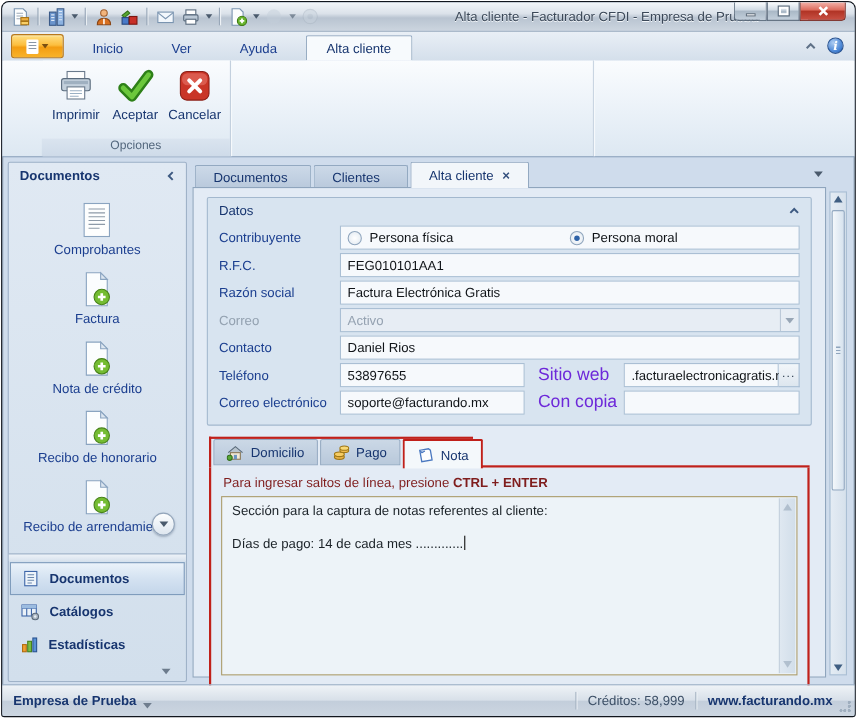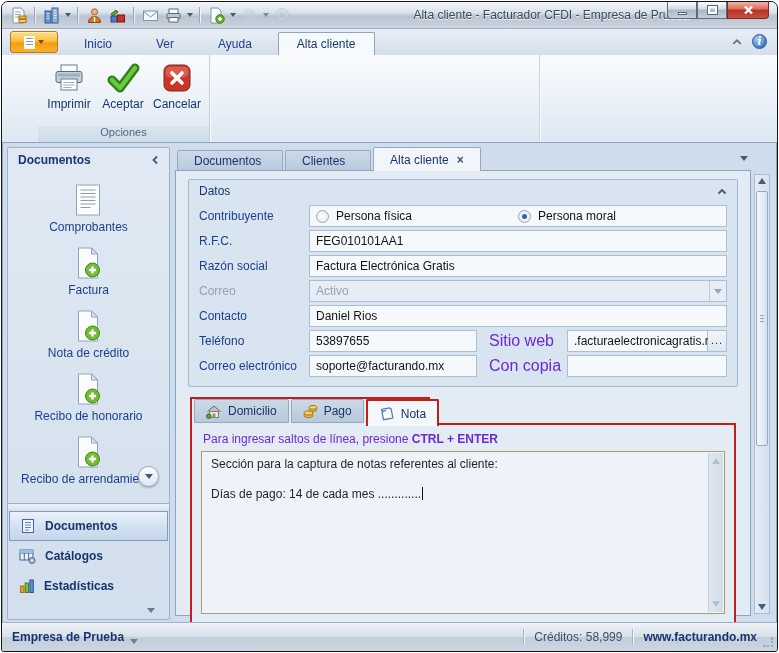--- a/index.html
+++ b/index.html
@@ -111,21 +111,21 @@
   
   .nota-wrap { position:relative; height:234px; margin:9px 2px 0 2px; }
   .subtabs { position:absolute; top:3px; left:4px; display:flex; z-index:2; }
   .stab { height:24px; display:flex; align-items:center; gap:6px; padding:0 11px; margin-right:2px; font-size:12px; color:#17356f;
     background:linear-gradient(#cbd8e6,#b9c9db); border:1px solid #93a9c1; border-radius:2px 2px 0 0; }
   .stab.active { background:#f4f8fb; border:2px solid #c0201a; border-bottom:none; height:27px; margin-top:0; color:#17356f; }
   .red-top-left { position:absolute; left:0; top:1px; width:240px; height:2px; background:#c0201a; z-index:1; }
   .red-left-upper { position:absolute; left:0; top:1px; width:2px; height:28px; background:#c0201a; z-index:1; }
   .red-top-right { position:absolute; left:238px; right:0; top:27px; height:2px; background:#c0201a; z-index:1; }
   .nota-body { position:absolute; left:0; right:0; top:29px; bottom:0; border:2px solid #c0201a; border-top:none; background:#e3ebf5; padding:5px 9px 0; }
-  .hint { font-size:12px; color:#6d28d9; margin:2px 0 5px 2px; }
+  .hint { font-size:12px; color:#7f1d1d; margin:2px 0 5px 2px; }
   .hint b { font-weight:bold; }
   .notearea { position:relative; height:163px; background:#edf3f8; border:1px solid #ab9c6c; padding:5px 24px 5px 9px;
     font-size:12px; color:#1b2228; line-height:15px; }
   .note-line2 { margin-top:15px; }
   .caret { display:inline-block; width:1px; height:13px; background:#111; vertical-align:-2px; margin-left:1px; }
   .note-scroll { position:absolute; top:1px; right:1px; bottom:1px; width:15px; background:linear-gradient(90deg,#dfe8f1,#d2deea); border-left:1px solid #c2cfdc; }
   .ns-arrow { position:absolute; left:3px; width:0; height:0; border-left:4.5px solid transparent; border-right:4.5px solid transparent; opacity:.55; }
   .ns-up { top:5px; border-bottom:6px solid #8fa2b5; }
   .ns-down { bottom:5px; border-top:6px solid #8fa2b5; }
 

